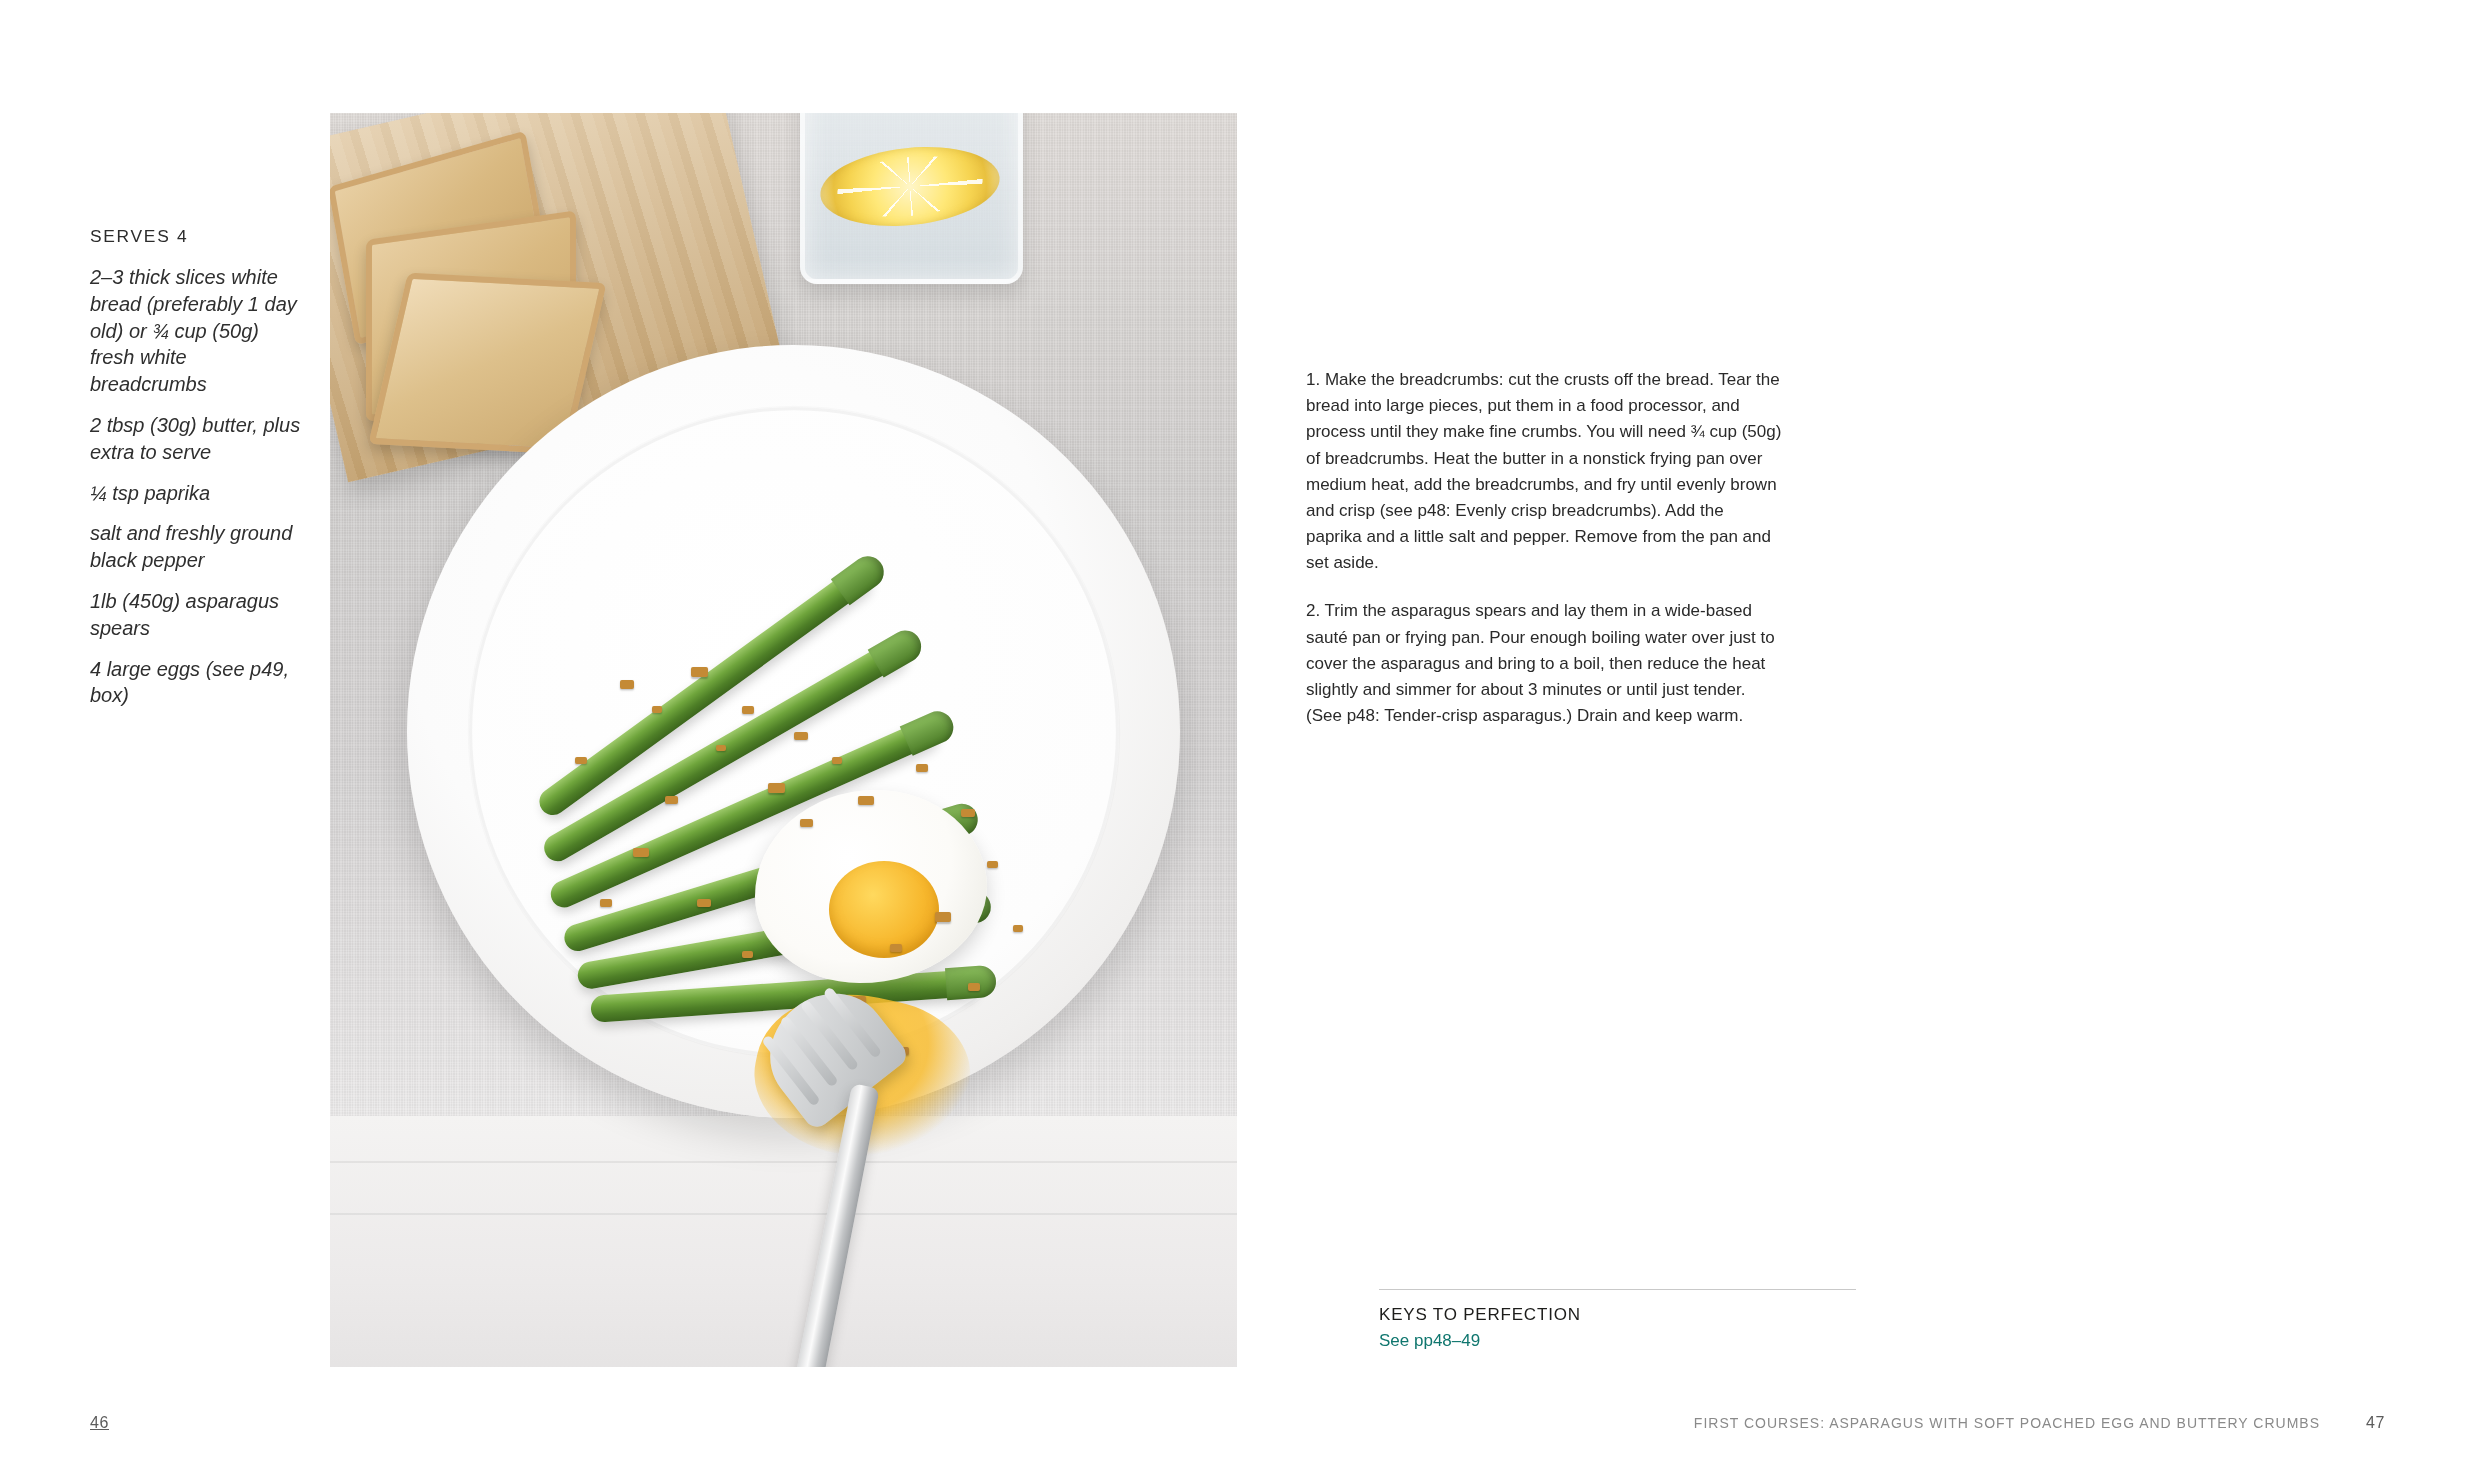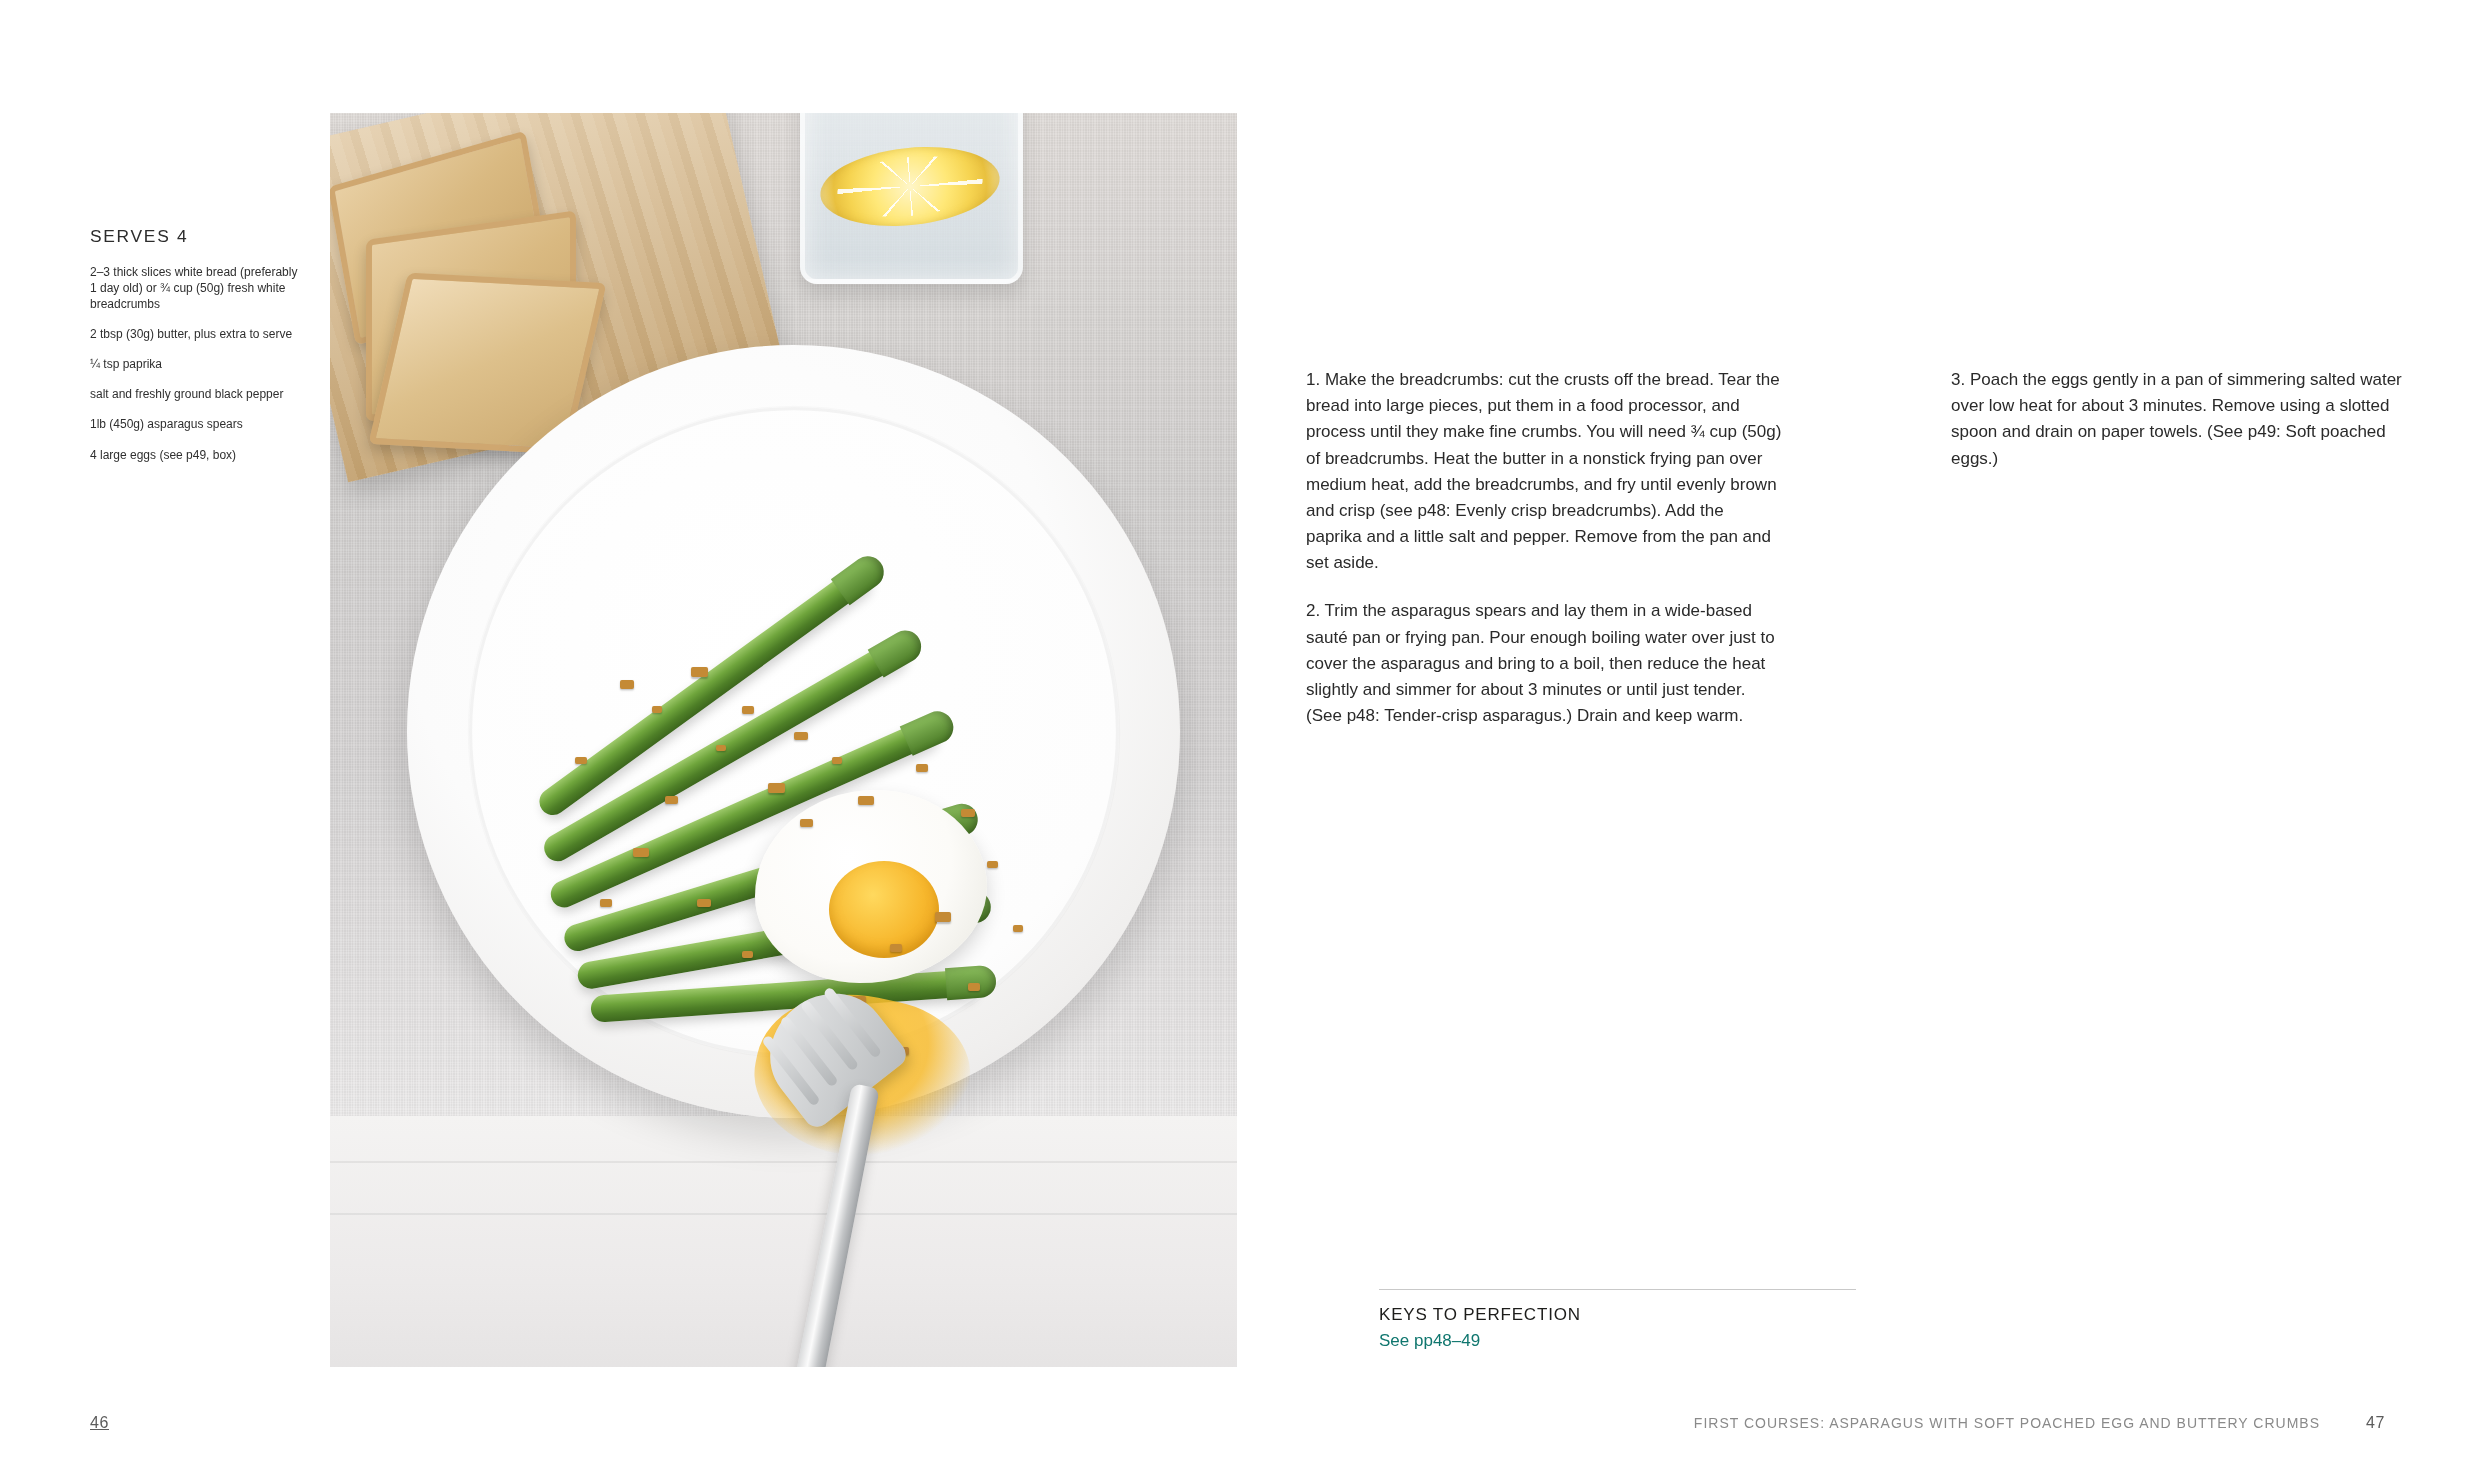--- a/index.html
+++ b/index.html
@@ -40,22 +40,23 @@
 
   .serves-heading {
     font-size: 17.4px;
     letter-spacing: 1.7px;
     color: #2c2c2c;
     font-weight: 400;
     margin: 0 0 17px 0;
   }
 
   .ingredient-item {
-    font-size: 12px;
+    font-size: 20px;
     line-height: 1.34;
+    font-style: italic;
     color: #2f2f2f;
     margin: 0 0 14px 0;
     font-family: "Liberation Sans", sans-serif;
   }
 
   
   .photo-frame {
     position: absolute;
     left: 330px;
     top: 113px;
@@ -469,21 +470,20 @@
   <div class="right-page"></div>
 
 
 
   <div class="col col-left" style="top:367px;">
     <p class="step">1. Make the breadcrumbs: cut the crusts off the bread. Tear the bread into large pieces, put them in a food processor, and process until they make fine crumbs. You will need ¾ cup (50g) of breadcrumbs. Heat the butter in a nonstick frying pan over medium heat, add the breadcrumbs, and fry until evenly brown and crisp (see p48: Evenly crisp breadcrumbs). Add the paprika and a little salt and pepper. Remove from the pan and set aside.</p>
     <p class="step">2. Trim the asparagus spears and lay them in a wide-based sauté pan or frying pan. Pour enough boiling water over just to cover the asparagus and bring to a boil, then reduce the heat slightly and simmer for about 3 minutes or until just tender. (See p48: Tender-crisp asparagus.) Drain and keep warm.</p>
   </div>
 
   <div class="col col-right" style="top:367px;">
-    <p class="step">3. Poach the eggs gently in a pan of simmering salted water over low heat for about 3 minutes. Remove using a slotted spoon and drain on paper towels. (See p49: Soft poached eggs.)</p>
   </div>
 
   <div class="keys-block">
     <div class="keys-rule"></div>
     <div class="keys-title">KEYS TO PERFECTION</div>
     <div class="keys-sub">See pp48–49</div>
   </div>
 
   <div class="running-head">FIRST COURSES: ASPARAGUS WITH SOFT POACHED EGG AND BUTTERY CRUMBS</div>
   <div class="folio-right">47</div>

